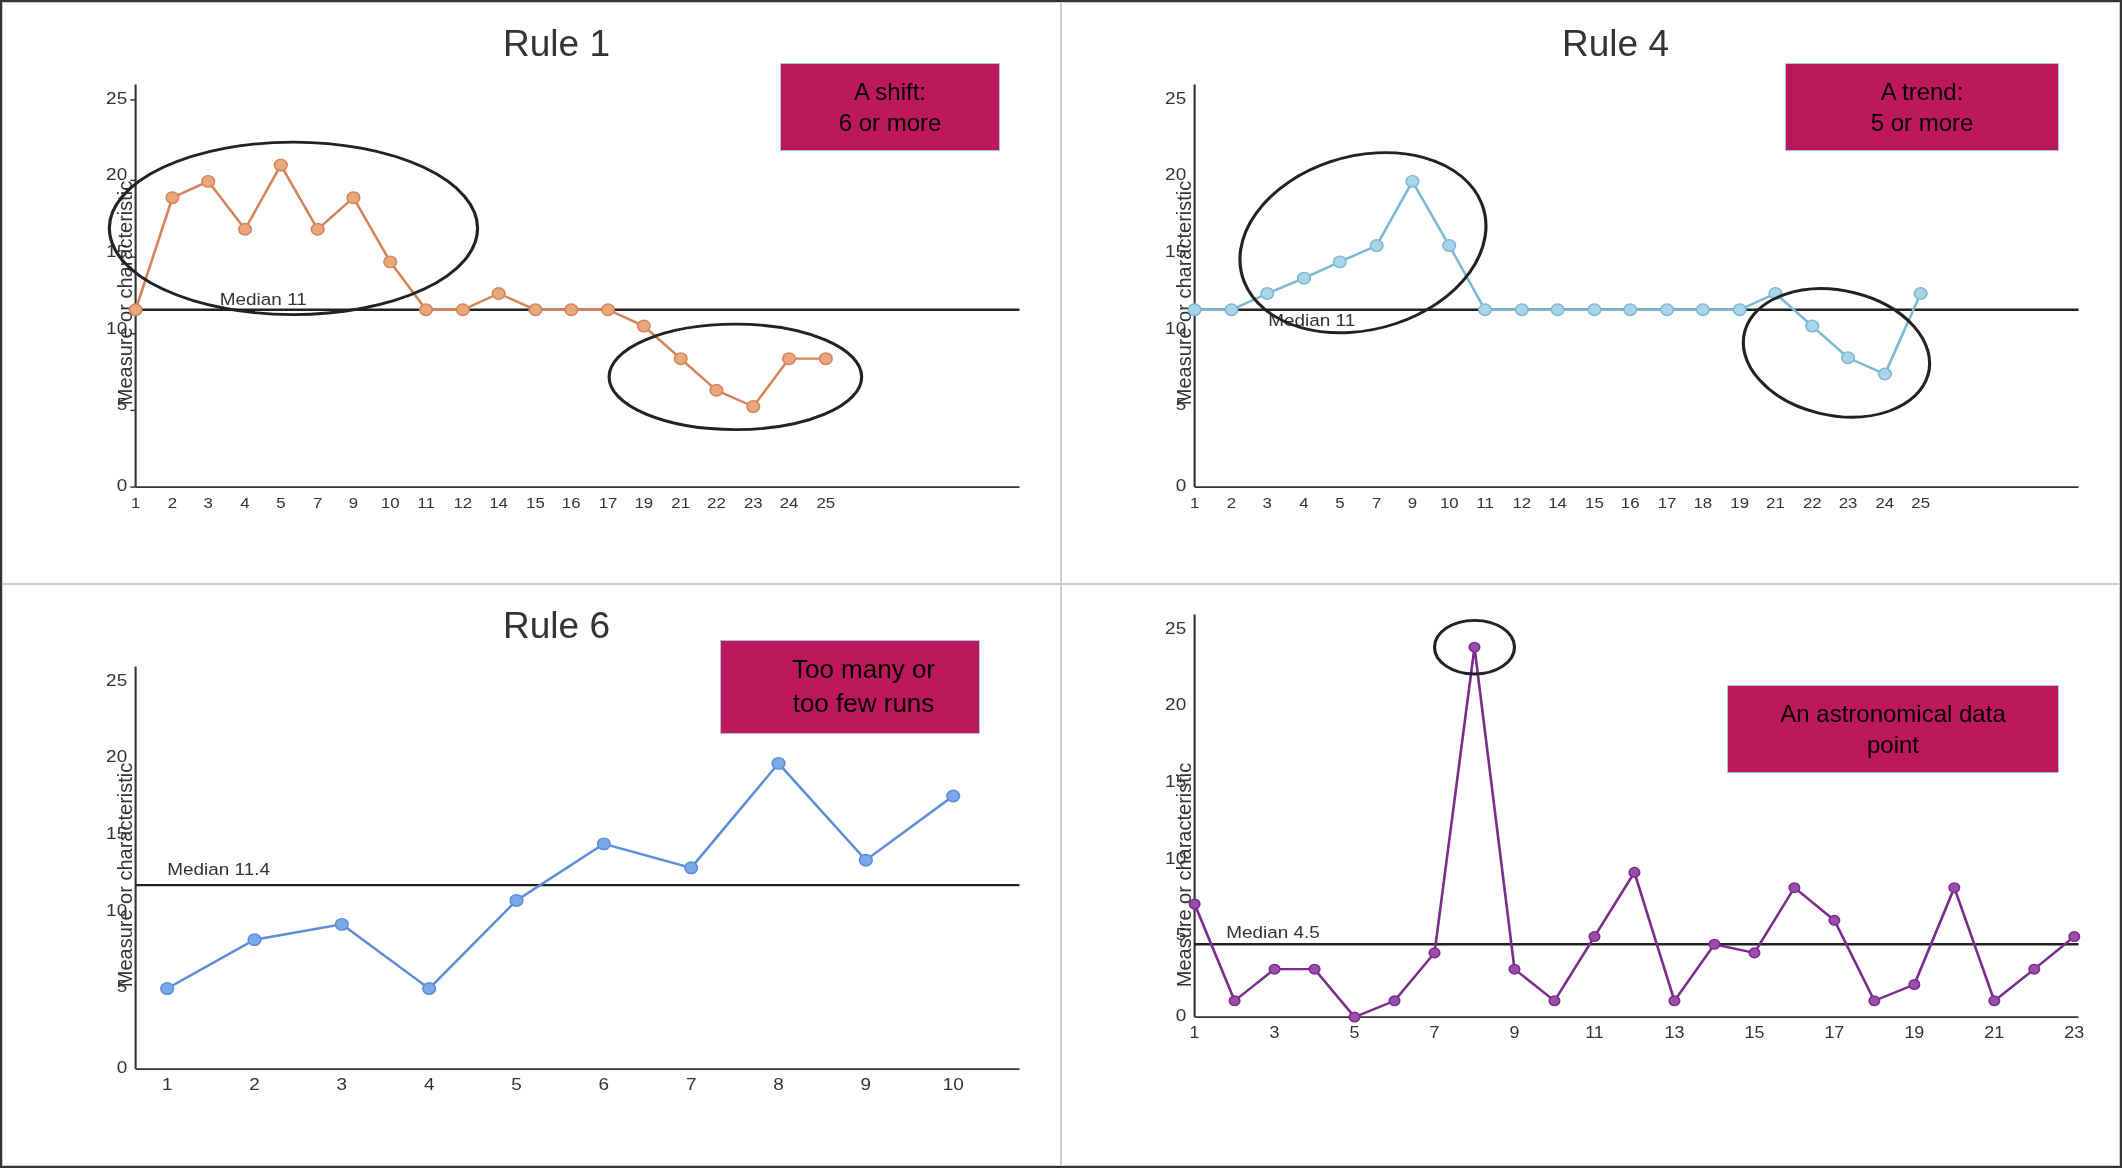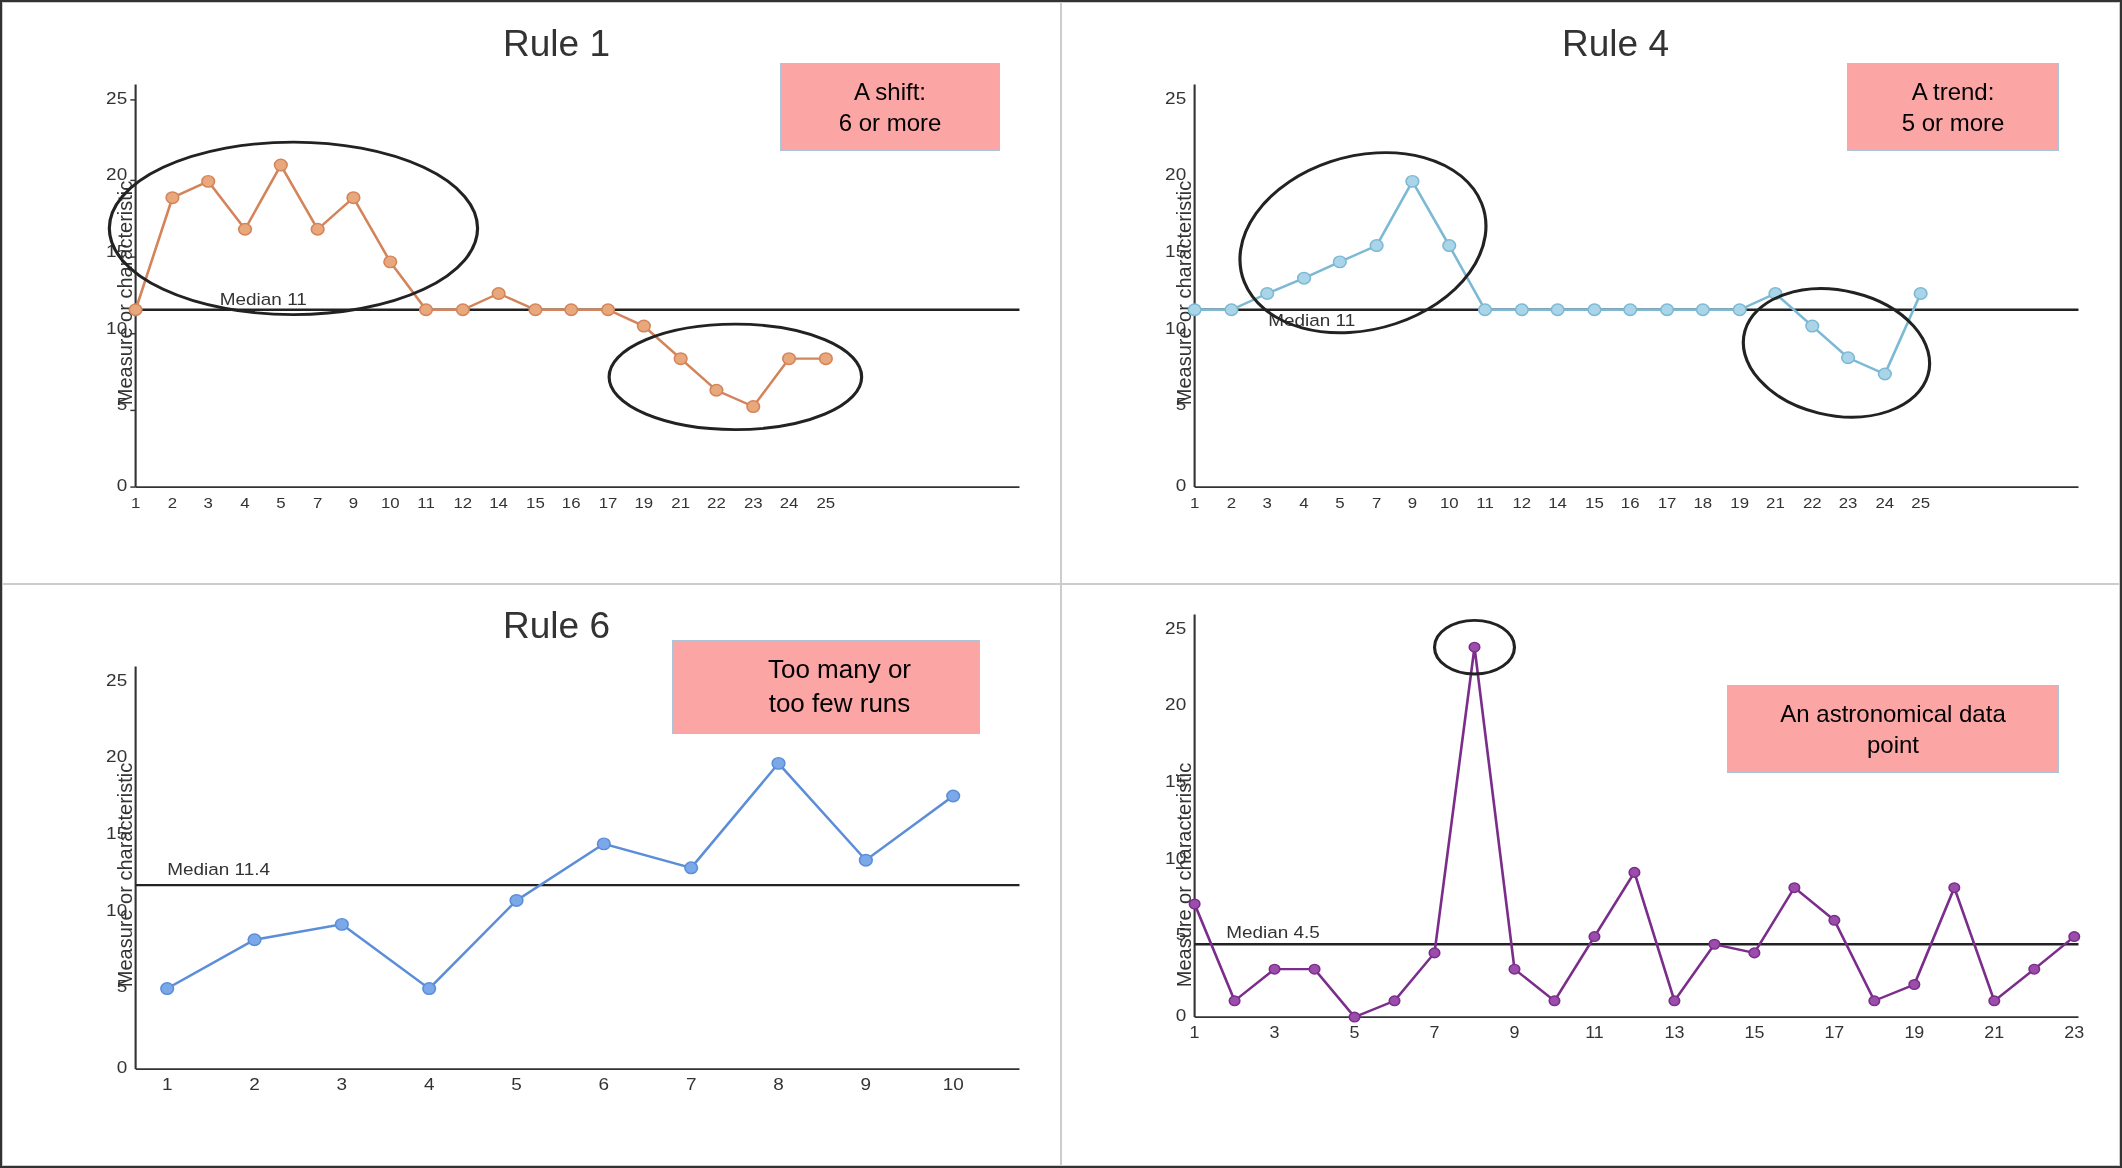--- a/index.html
+++ b/index.html
@@ -37,21 +37,21 @@
       white-space: nowrap;
       transform-origin: center center;
     }
     .chart-area {
       position: relative;
       width: 100%;
       height: calc(100% - 50px);
     }
     .info-box {
       position: absolute;
-      background: #fca5a5;
+      background: #be185d;
       border: 1.5px solid #aac4dc;
       padding: 12px 18px;
       font-size: 24px;
       text-align: center;
       line-height: 1.3;
       z-index: 10;
     }
     svg.chart-svg {
       width: 100%;
       height: 100%;
@@ -161,21 +161,21 @@
       <ellipse cx="200" cy="160" rx="175" ry="90" fill="none" stroke="#222" stroke-width="3"></ellipse>
 
       <ellipse cx="620" cy="315" rx="120" ry="55" fill="none" stroke="#222" stroke-width="3"></ellipse>
     </svg>
   </div>
 </div>
 
 <div class="chart-panel">
   <div class="y-axis-label">Measure or characteristic</div>
   <div class="chart-title">Rule 4</div>
-  <div class="info-box" style="right:60px; top:60px; width:212px;">A trend:<br>5 or more</div>
+  <div class="info-box" style="right:60px; top:60px; width:274px;">A trend:<br>5 or more</div>
   <div class="chart-area">
     <svg class="chart-svg" viewBox="0 0 900 480" preserveAspectRatio="none">
 
       <line x1="50" y1="10" x2="50" y2="430" stroke="#333" stroke-width="2"></line>
 
       <line x1="50" y1="430" x2="890" y2="430" stroke="#333" stroke-width="2"></line>
 
       <text x="42" y="434" text-anchor="end" font-size="18" fill="#333">0</text>
       <text x="42" y="350" text-anchor="end" font-size="18" fill="#333">5</text>
       <text x="42" y="270" text-anchor="end" font-size="18" fill="#333">10</text>
@@ -257,21 +257,21 @@
       <ellipse cx="210" cy="175" rx="120" ry="90" fill="none" stroke="#222" stroke-width="3" transform="rotate(-20,210,175)"></ellipse>
 
       <ellipse cx="660" cy="290" rx="90" ry="65" fill="none" stroke="#222" stroke-width="3" transform="rotate(15,660,290)"></ellipse>
     </svg>
   </div>
 </div>
 
 <div class="chart-panel">
   <div class="y-axis-label">Measure or characteristic</div>
   <div class="chart-title">Rule 6</div>
-  <div class="info-box" style="right:80px; top:55px; width:308px; font-size:26px;padding-left:45px;">Too many or<br>too few runs</div>
+  <div class="info-box" style="right:80px; top:55px; width:260px; font-size:26px;padding-left:45px;">Too many or<br>too few runs</div>
   <div class="chart-area">
     <svg class="chart-svg" viewBox="0 0 900 480" preserveAspectRatio="none">
 
       <line x1="50" y1="10" x2="50" y2="430" stroke="#333" stroke-width="2"></line>
 
       <line x1="50" y1="430" x2="890" y2="430" stroke="#333" stroke-width="2"></line>
 
       <text x="42" y="434" text-anchor="end" font-size="18" fill="#333">0</text>
       <text x="42" y="350" text-anchor="end" font-size="18" fill="#333">5</text>
       <text x="42" y="270" text-anchor="end" font-size="18" fill="#333">10</text>

